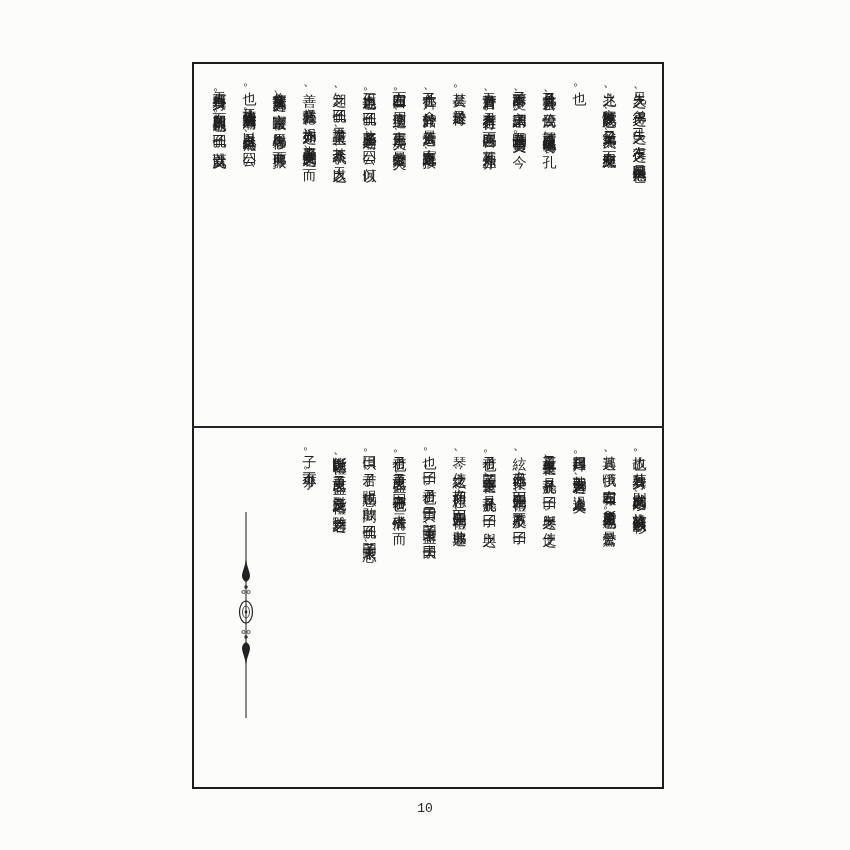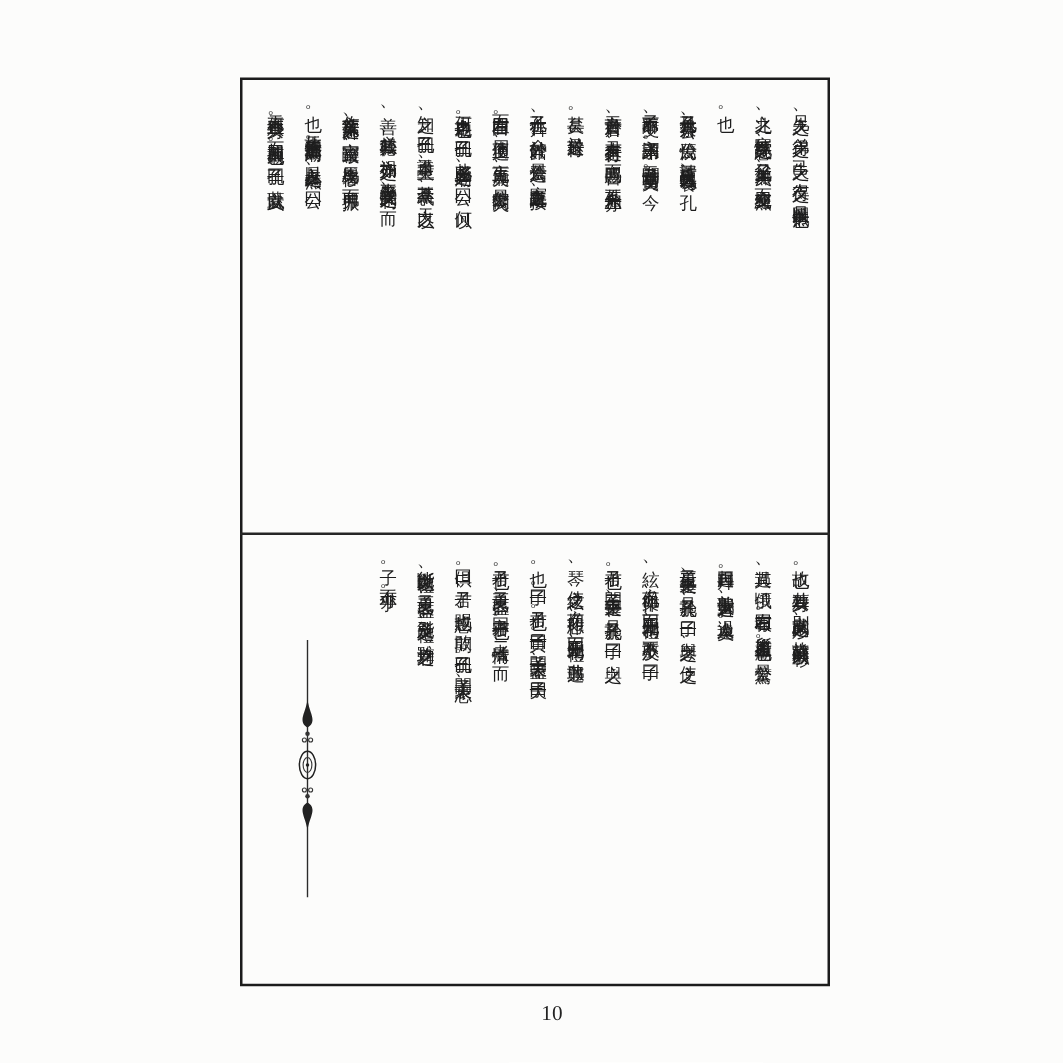--- a/index.html
+++ b/index.html
@@ -58,23 +58,23 @@
       left: 236px;
       top: 512px;
       width: 20px;
       height: 206px;
     }
     .page-number {
       position: absolute;
       left: 400px;
       top: 801px;
       width: 50px;
-      text-align: right;
-      font-family: Liberation Serif, serif;
-      font-size: 17px;
+      text-align: center;
+      font-family: Liberation Mono, monospace;
+      font-size: 13px;
       color: #222;
     }
   </style>
 </head>
 <body>
 
 <div id="page">
 
   <div class="frame"></div>
   <div class="divider"></div>

